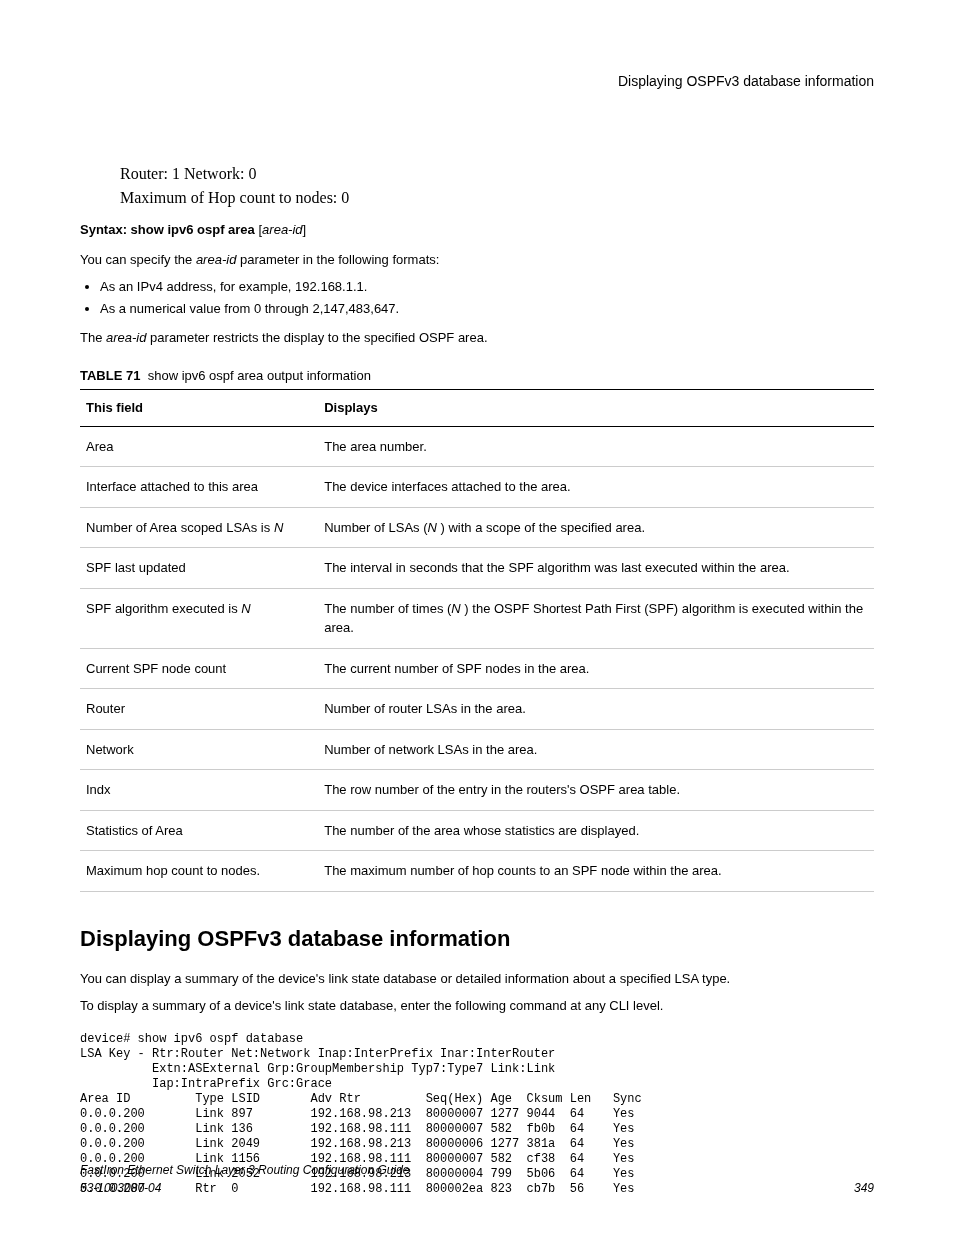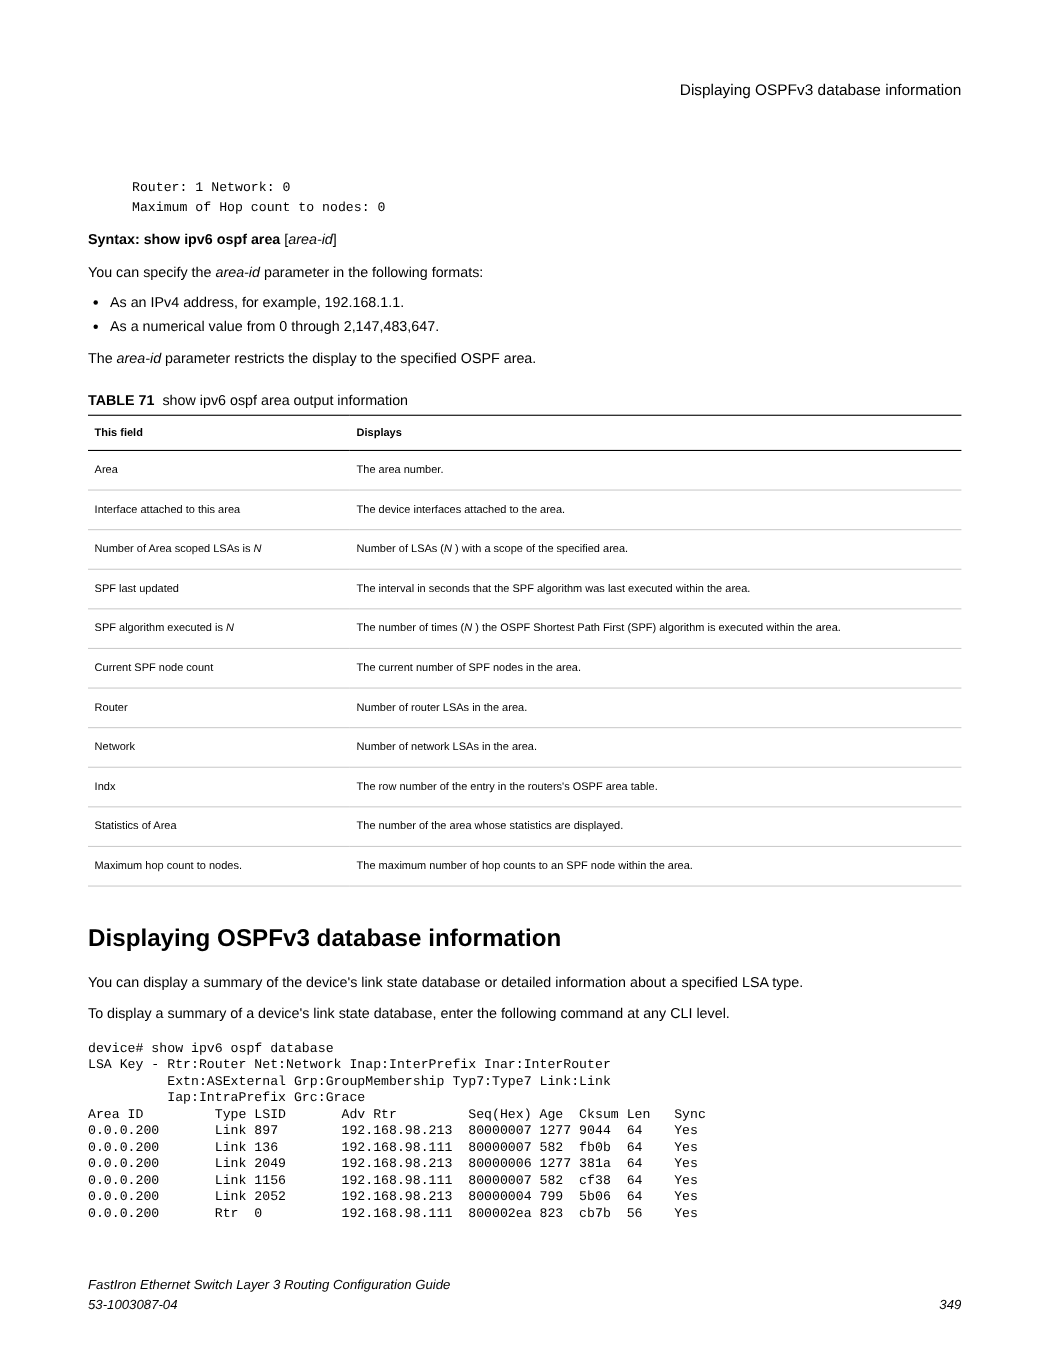--- a/index.html
+++ b/index.html
@@ -16,40 +16,40 @@
     box-sizing: border-box;
     padding: 71px 80px 40px 80px;
     position: relative;
   }
   .header-right {
     text-align: right;
     font-size: 14px;
     margin-bottom: 70px;
   }
   .code-indent {
-    font-family: Liberation Mono, monospace;
-    font-size: 12px;
+    font-family: Liberation Serif, serif;
+    font-size: 16px;
     white-space: pre;
     margin: 0 0 10px 40px;
   }
   .syntax-line {
     margin: 8px 0 10px 0;
   }
   .syntax-line b { font-weight: bold; }
   .syntax-line i { font-style: italic; }
   p { margin: 8px 0; }
   ul { margin: 6px 0 10px 0; padding-left: 20px; }
   ul li { margin: 2px 0; }
   .table-title { margin: 18px 0 4px 0; }
   .table-title b { font-weight: bold; }
   table.desc {
     border-collapse: collapse;
     width: 100%;
     margin-bottom: 19px;
-    font-size: 10px;
+    font-size: 13px;
   }
   table.desc th {
     text-align: left;
     font-weight: bold;
     border-top: 1px solid #000;
     border-bottom: 1px solid #000;
     padding: 8px 6px;
   }
   table.desc td {
     border-bottom: 1px solid #ccc;

